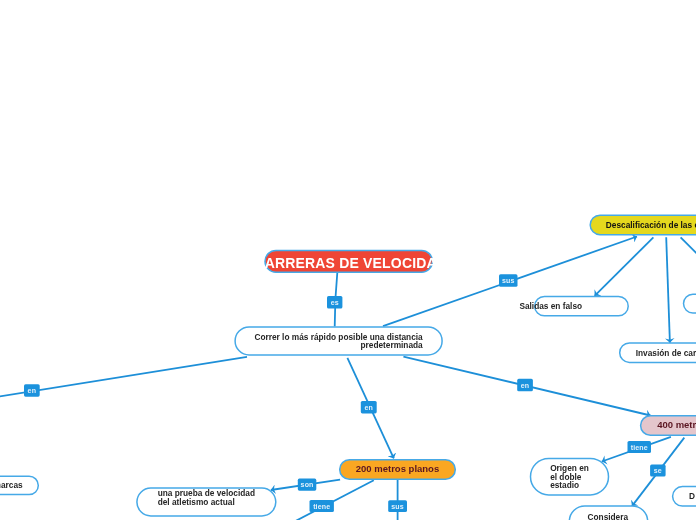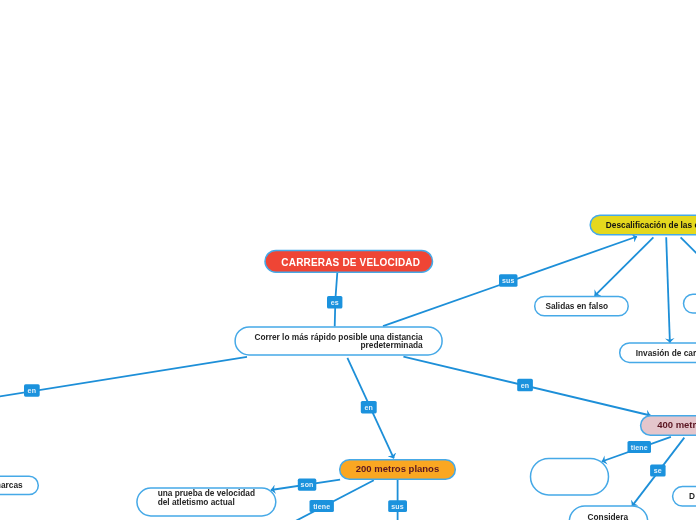--- a/index.html
+++ b/index.html
@@ -68,51 +68,56 @@
       <rect x="360.8" y="401" width="15.9" height="12.4" rx="1.6"></rect>
       <rect x="517.2" y="378.8" width="15.7" height="12.5" rx="1.6"></rect>
       <rect x="297.8" y="478.6" width="18.5" height="12.1" rx="1.6"></rect>
       <rect x="309.5" y="500" width="24.4" height="12.1" rx="1.6"></rect>
       <rect x="388.2" y="500.2" width="18.8" height="11.9" rx="1.6"></rect>
       <rect x="627.5" y="441" width="23.5" height="12.1" rx="1.6"></rect>
       <rect x="650.1" y="464.6" width="15.5" height="12" rx="1.6"></rect>
     </g>
   </svg>
 
-  <div class="ntext" style="left:267.0px;top:252.2px;width:167.5px;height:21.9px;color:#ffffff;font-size:10px;letter-spacing:0.18px;">
+  <div class="ntext" style="left:267.0px;top:252.2px;width:167.5px;height:21.9px;color:#ffffff;font-size:14px;letter-spacing:0.18px;">
     <span>CARRERAS DE VELOCIDAD</span>
   </div>
   <div class="ntext" style="left:235.1px;top:327.0px;width:207.0px;height:27.9px;text-align:right;">
     <span>Correr lo más rápido posible una distancia
  predeterminada</span>
   </div>
   <div class="ntext" style="left:590.2px;top:215.2px;width:124.5px;height:19.5px;color:#121212;">
     <span>Descalificación de las c</span>
   </div>
-  <div class="ntext" style="left:530px;top:296.5px;width:93.5px;height:19.3px;">
+  <div class="ntext" style="left:504px;top:296.5px;width:93.5px;height:19.3px;">
     <span>Salidas en falso</span>
   </div>
   <div class="ntext" style="left:619.7px;top:343.0px;width:92.5px;height:19.4px;">
     <span>Invasión de car</span>
   </div>
   <div class="ntext" style="left:683.5px;top:294.2px;width:52.0px;height:18.8px;">
     <span></span>
   </div>
   <div class="ntext" style="left:640.6px;top:415.8px;width:78.0px;height:19.4px;color:#5b1622;font-size:9.5px;">
     <span>400 metro</span>
   </div>
   <div class="ntext" style="left:339.7px;top:459.8px;width:115.6px;height:19.4px;color:#5b1622;font-size:9.5px;">
     <span>200 metros planos</span>
   </div>
   <div class="ntext" style="left:136.9px;top:488.1px;width:138.9px;height:19px;">
     <span>una prueba de velocidad
 del atletismo actual</span>
   </div>
   <div class="ntext" style="left:-22.1px;top:476.2px;width:60.4px;height:18.4px;">
     <span>marcas</span>
+  </div>
+  <div class="ntext" style="left:530.5px;top:458.5px;width:78.0px;height:36.4px;">
+    <span>Origen en
+el doble
+estadio</span>
   </div>
   <div class="ntext" style="left:569.3px;top:507.6px;width:77.0px;height:18.7px;">
     <span>Considera</span>
   </div>
   <div class="ntext" style="left:672.6px;top:486.6px;width:38.8px;height:19.5px;">
     <span>D</span>
   </div>
 
   <div class="ltext" style="left:327px;top:296px;width:15.4px;height:12.5px;">
     <span>es</span>

